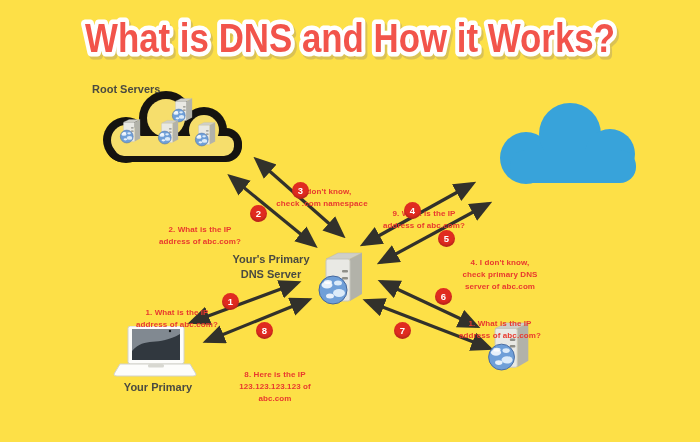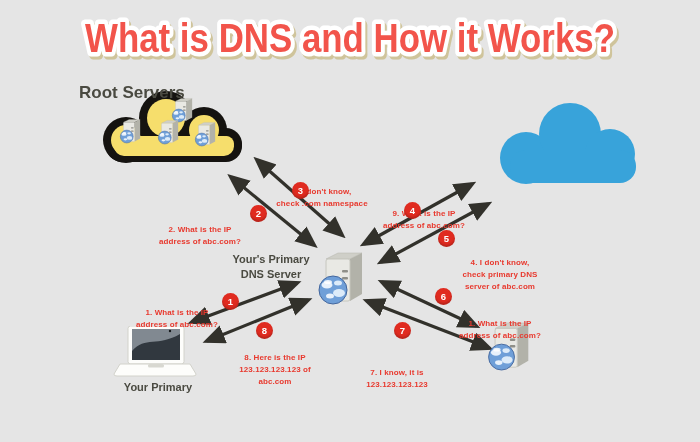--- a/index.html
+++ b/index.html
@@ -1,16 +1,16 @@
 <!DOCTYPE html>
 <html><head>
 <meta charset="utf-8">
 <style>
   html,body{margin:0;padding:0;background:#F6DE6C;}
-  .canvas{position:relative;width:700px;height:442px;background:#e5e5e5;overflow:hidden;
+  .canvas{position:relative;width:700px;height:442px;background:#fde047;overflow:hidden;
           font-family:"Liberation Sans",sans-serif;}
   .layer-arrows{position:absolute;left:0;top:0;z-index:1;}
   .icon-svg{position:absolute;z-index:2;}
   .title-svg{position:absolute;left:0;top:6px;z-index:3;
              filter:drop-shadow(2px 3px 0 rgba(190,170,95,.55));}
   .step-text{position:absolute;z-index:3;width:120px;text-align:center;
              font-size:8px;font-weight:bold;color:#E8392E;line-height:1.5;
              white-space:pre-line;letter-spacing:.1px;margin-top:31px;}
   .badge{position:absolute;z-index:4;width:17px;height:17px;border-radius:50%;
          background:#E02B20;color:#fff;font-size:9.5px;font-weight:bold;
@@ -93,21 +93,21 @@
     </svg>
   <svg class="icon-svg" style="left:118px;top:118px" width="24" height="26">
       <use href="#server-icon"></use>
     </svg>
   <svg class="icon-svg" style="left:156px;top:119px" width="24" height="26">
       <use href="#server-icon"></use>
     </svg>
   <svg class="icon-svg" style="left:193px;top:121px" width="24" height="26">
       <use href="#server-icon"></use>
     </svg>
-  <div class="node-label" style="left:79px;top:82px;font-size:17px;text-align:left">Root Servers</div>
+  <div class="node-label" style="left:92px;top:82px;font-size:11px;text-align:left">Root Servers</div>
 
   <svg class="icon-svg" style="left:486px;top:102px" width="158" height="82" viewBox="0 0 158 82">
     <g fill="#38A3DA">
       <circle cx="40" cy="56" r="26"></circle>
         <circle cx="84" cy="32" r="31"></circle>
       <circle cx="124" cy="52" r="25"></circle>
         <rect x="24" y="48" width="126" height="33" rx="16"></rect>
     </g>
   </svg>
 
@@ -132,23 +132,21 @@
 address of abc.com?</div>
   <div class="step-text" style="left:262px;top:155px">3. I don't know,
 check .com namespace</div>
   <div class="step-text" style="left:364px;top:177px">9. What is the IP
 address of abc.com?</div>
   <div class="step-text" style="left:440px;top:226px">4. I don't know,
 check primary DNS
 server of abc.com</div>
   <div class="step-text" style="left:440px;top:287px">1. What is the IP
 address of abc.com?</div>
-  <div class="step-text" style="left:337px;top:336px">7. I know, it is
-123.123.123.123</div>
-  <div class="step-text" style="left:215px;top:321px">8. Here is the IP
+  <div class="step-text" style="left:215px;top:338px">8. Here is the IP
 123.123.123.123 of
 abc.com</div>
 
   <div class="badge" style="left:222px;top:293px">1</div>
   <div class="badge" style="left:250px;top:205px">2</div>
   <div class="badge" style="left:292px;top:182px">3</div>
   <div class="badge" style="left:404px;top:202px">4</div>
   <div class="badge" style="left:438px;top:230px">5</div>
   <div class="badge" style="left:435px;top:288px">6</div>
   <div class="badge" style="left:394px;top:322px">7</div>

